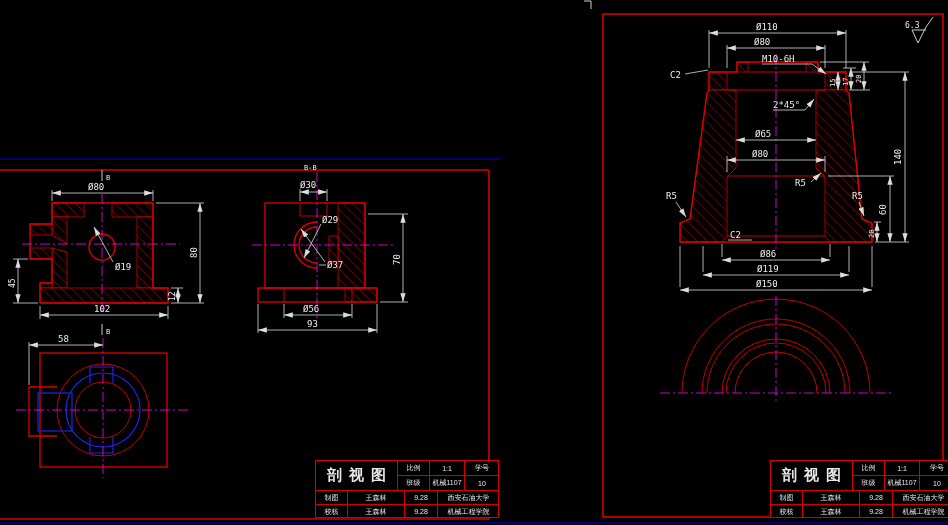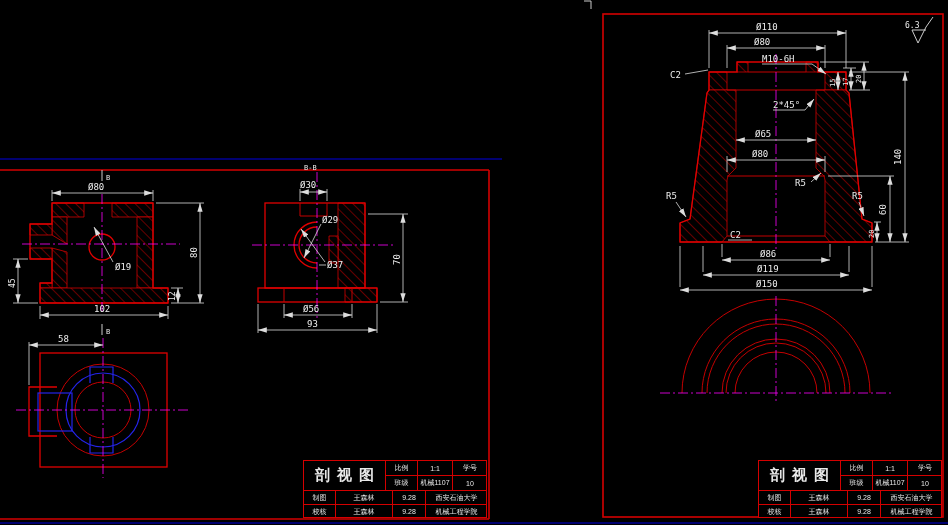--- a/index.html
+++ b/index.html
@@ -14,21 +14,21 @@
   .ht{fill:url(#h);stroke:#d00000;stroke-width:0.8;}
   .dim{stroke:#dcdcdc;stroke-width:0.8;fill:none;}
   .ldr{stroke:#dcdcdc;stroke-width:0.8;fill:none;}
   .cl{stroke:#ff00ff;stroke-width:0.8;fill:none;stroke-dasharray:10 3 2 3;}
   .hd{stroke:#2424e8;stroke-width:1.2;fill:none;}
   .bd{stroke:#d40000;stroke-width:1.6;fill:none;}
   .nv{stroke:#000070;stroke-width:2.2;fill:none;}
   .wt{stroke:#cccccc;stroke-width:1;fill:none;}
   
   .tb{position:absolute;width:184px;height:58px;border:1px solid #d40000;box-sizing:border-box;
-      color:#e8e8e8;font-family:"Liberation Sans",sans-serif;font-size:7px;background:#000;}
+      color:#e8e8e8;font-family:"Liberation Sans",sans-serif;font-size:7px;background:#000;margin-left:12px;}
   .tb .c{position:absolute;box-sizing:border-box;border-right:1px solid #d40000;border-bottom:1px solid #d40000;
          display:flex;align-items:center;justify-content:center;overflow:hidden;white-space:nowrap;}
   .tb .big{font-size:15px;font-weight:bold;letter-spacing:7px;padding-left:7px;}
 </style>
 </head>
 <body>
 
 <div class="stage">
 <svg width="948" height="525" viewBox="0 0 948 525">
   <defs>

